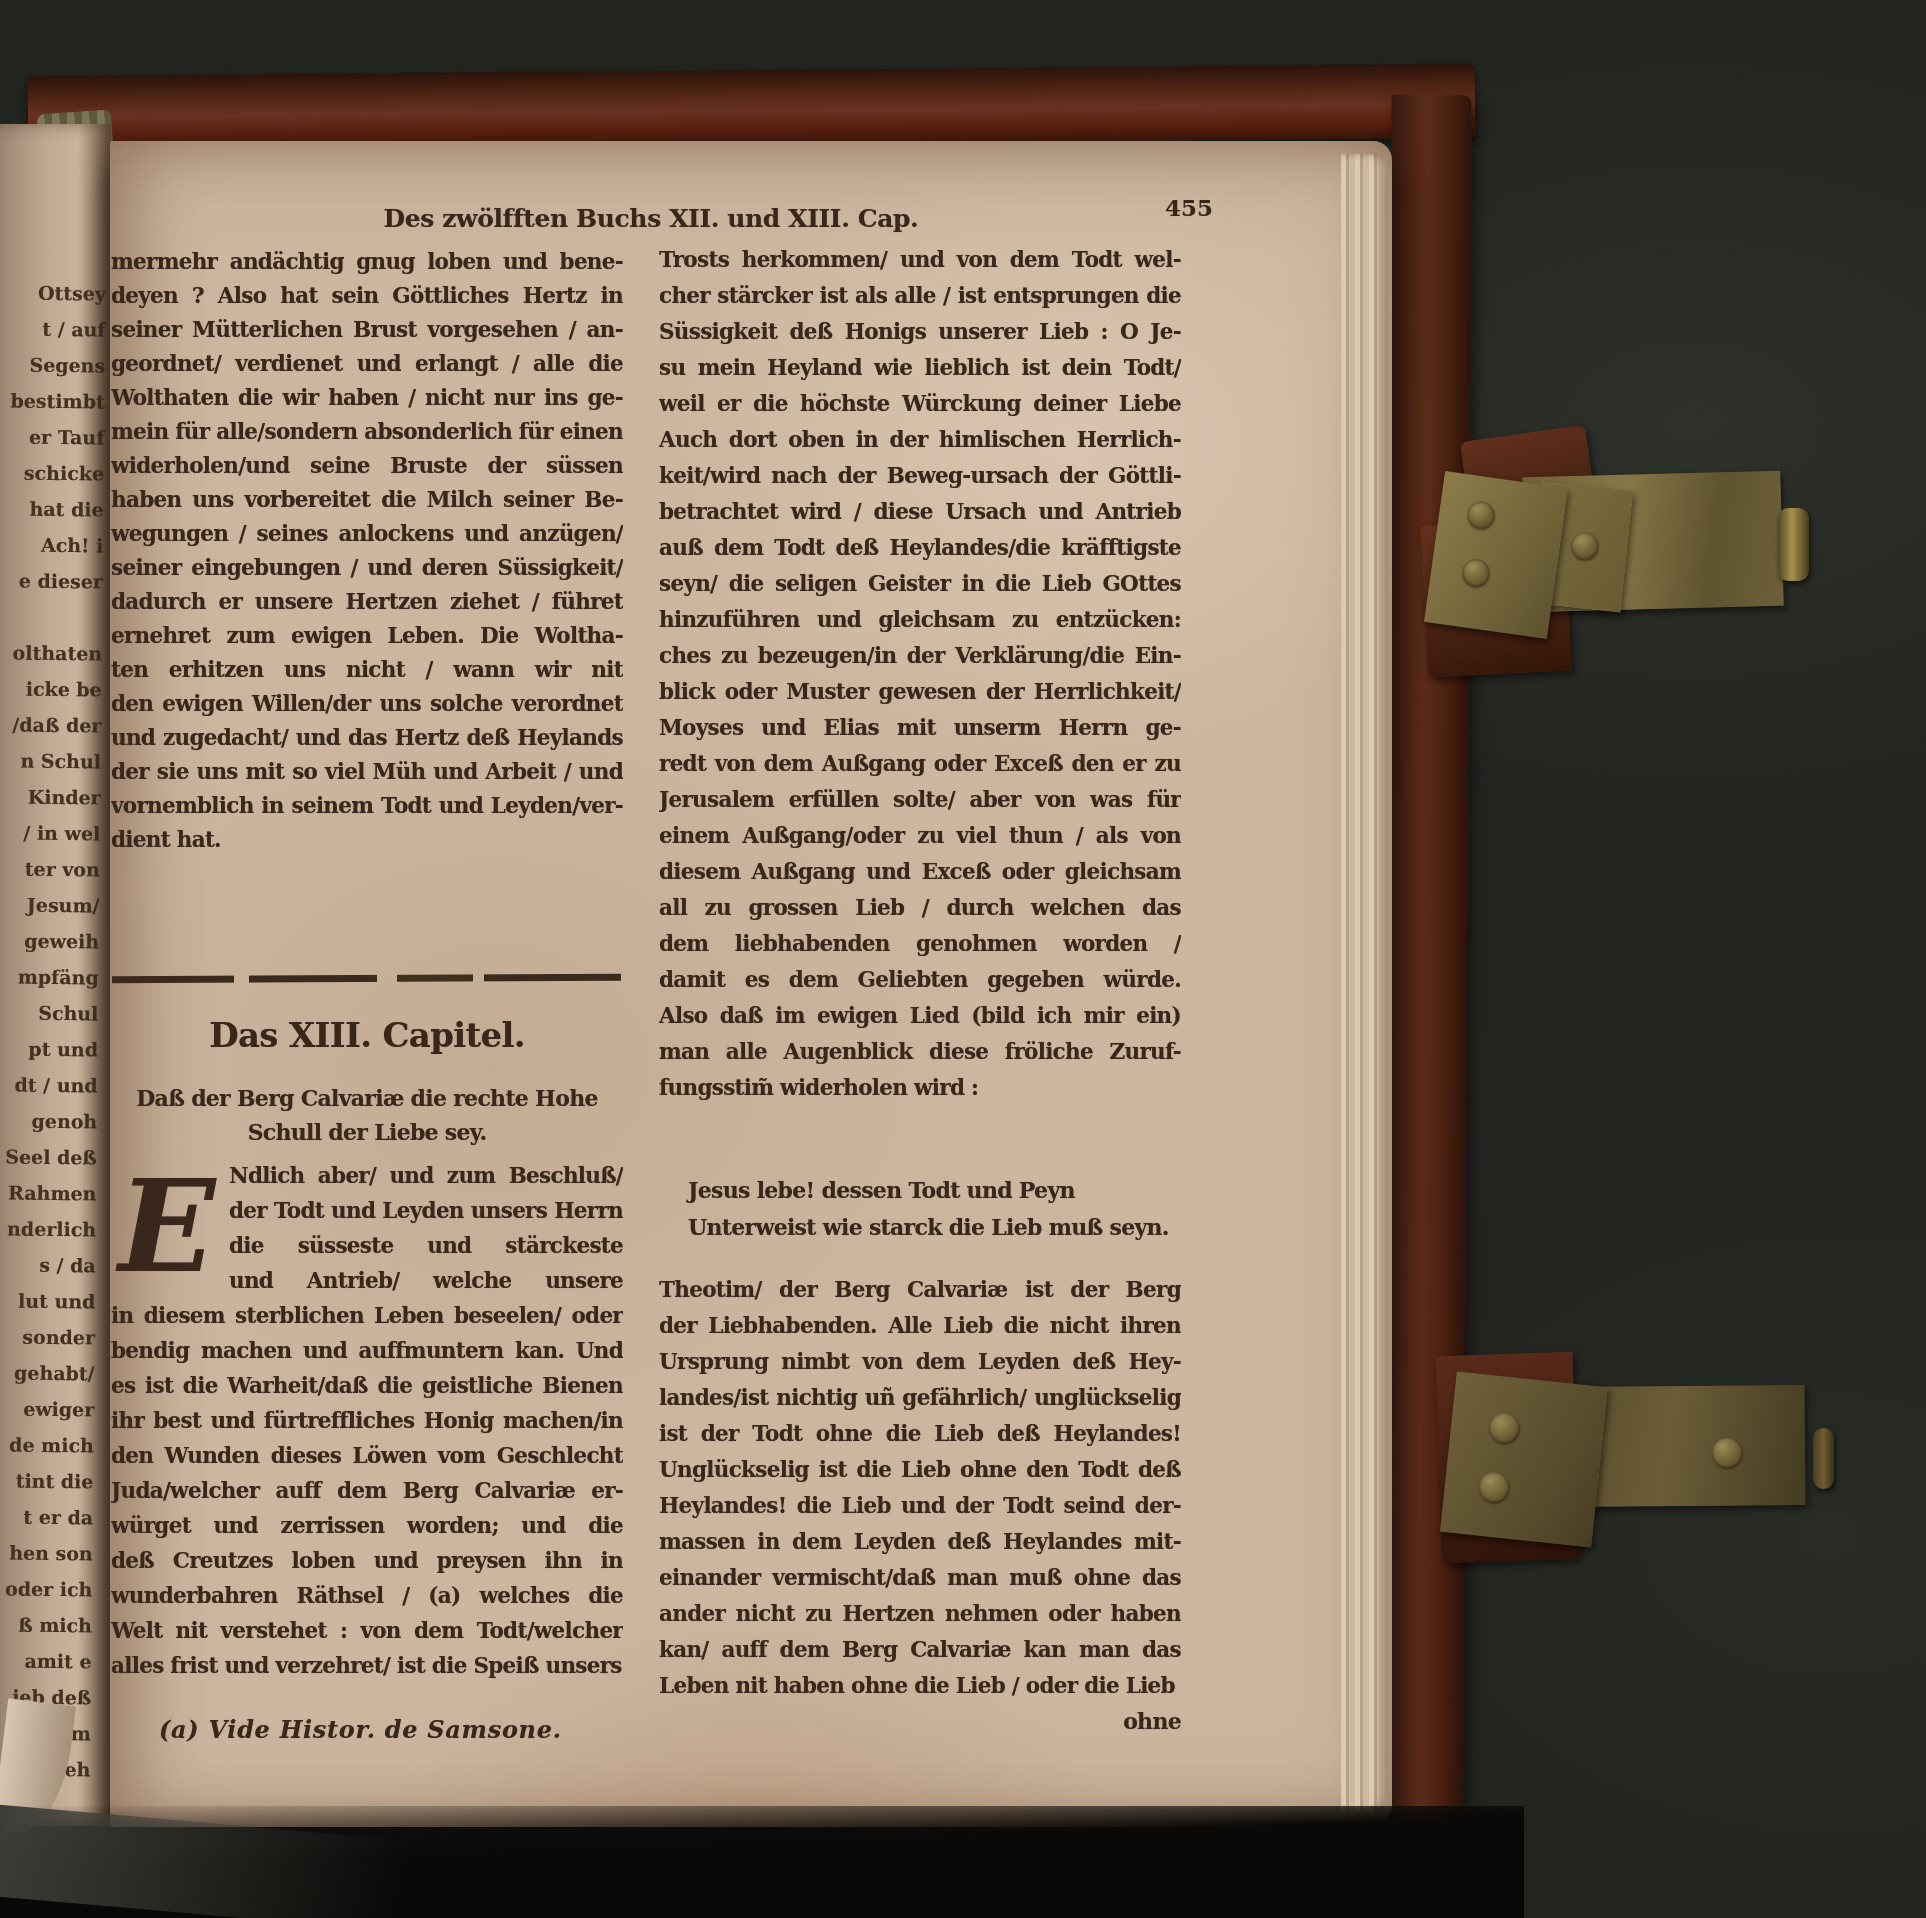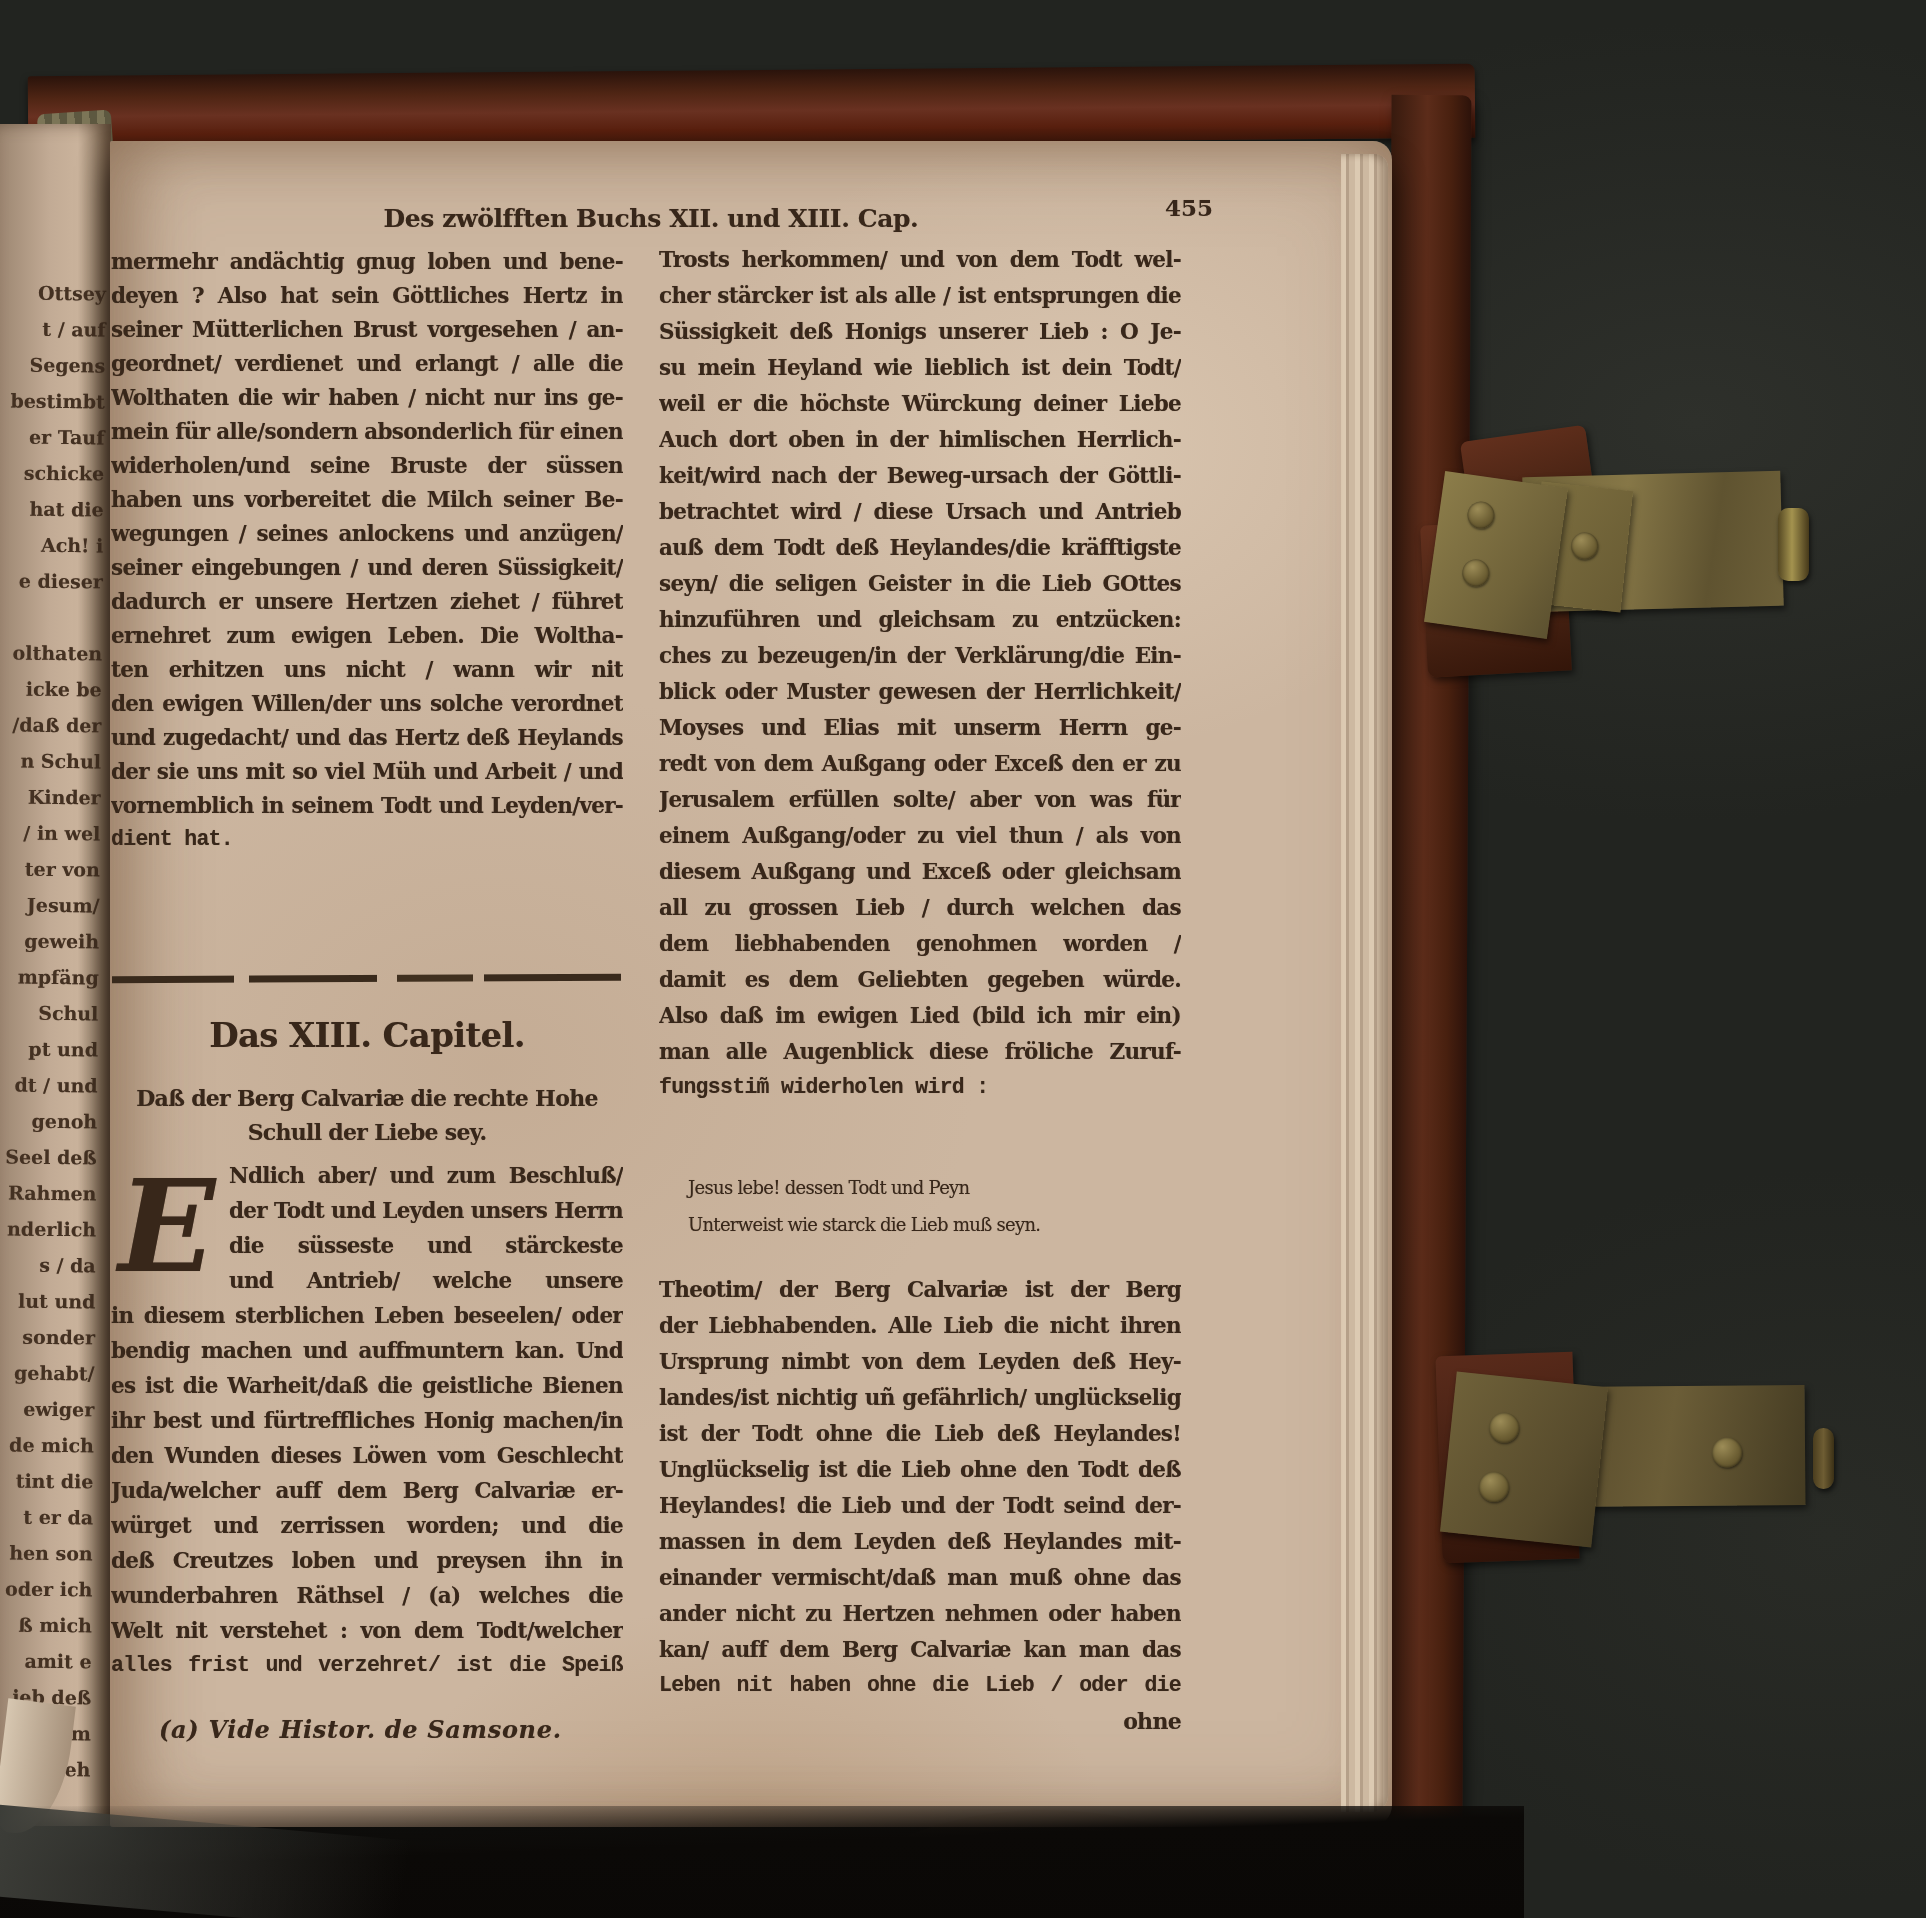--- a/index.html
+++ b/index.html
@@ -92,21 +92,21 @@
   .col-right-p1>div{height:36px;}
   .col-right-p2{left:659px;top:1274px;width:522px;}
   .col-right-p2>div{height:36px;}
   .col-left-p2{left:111px;top:1160px;width:512px;}
   .col-left-p2>div{height:35px;}
   .body-line{
     font-size:21.5px;font-weight:700;letter-spacing:-0.7px;line-height:1.48;
     white-space:normal;overflow:hidden;box-sizing:border-box;
   }
   .justify>div{text-align:justify;text-align-last:justify;}
-  .justify>div:last-child{text-align-last:left;font-family:Liberation Mono, monospace;}
+  .justify>div:last-child{text-align-last:left;}
   .col-left-p2>div:nth-child(-n+4){padding-left:118px;}
   .drop-cap{
     position:absolute;left:108px;top:1156px;width:118px;height:148px;
     font-size:127px;line-height:141px;font-style:italic;font-weight:700;text-align:center;
   }
   .rule{
     position:absolute;left:112px;top:975px;width:509px;height:6.7px;
     background:linear-gradient(90deg,
       #392a1c 0 24%, rgba(57,42,28,0) 24% 27%,
       #392a1c 27% 52%, rgba(57,42,28,0) 52% 56%,
@@ -114,21 +114,21 @@
       #392a1c 73% 100%);
     transform:rotate(-0.3deg);
   }
   .chapter-heading{
     position:absolute;left:111px;top:1015px;width:512px;height:44px;
     font-size:34px;font-weight:700;text-align:center;letter-spacing:-0.7px;
   }
   .subtitle{position:absolute;left:111px;top:1085px;width:512px;}
   .subtitle>div{height:34px;font-size:22px;font-weight:700;text-align:center;letter-spacing:-0.7px;}
   .verse{position:absolute;left:688px;top:1177px;width:493px;}
-  .verse>div{height:37px;font-size:18px;font-weight:400;letter-spacing:-0.7px;}
+  .verse>div{height:37px;font-size:22px;font-weight:700;letter-spacing:-0.7px;}
   .catchword{
     position:absolute;left:659px;top:1708px;width:522px;height:36px;
     font-size:22px;font-weight:700;text-align:right;letter-spacing:-0.7px;
   }
   .footnote{
     position:absolute;left:159px;top:1715px;width:503px;height:36px;
     font-size:24px;font-style:italic;font-weight:700;letter-spacing:0.7px;
   }
   
   .clasp{position:absolute;}

